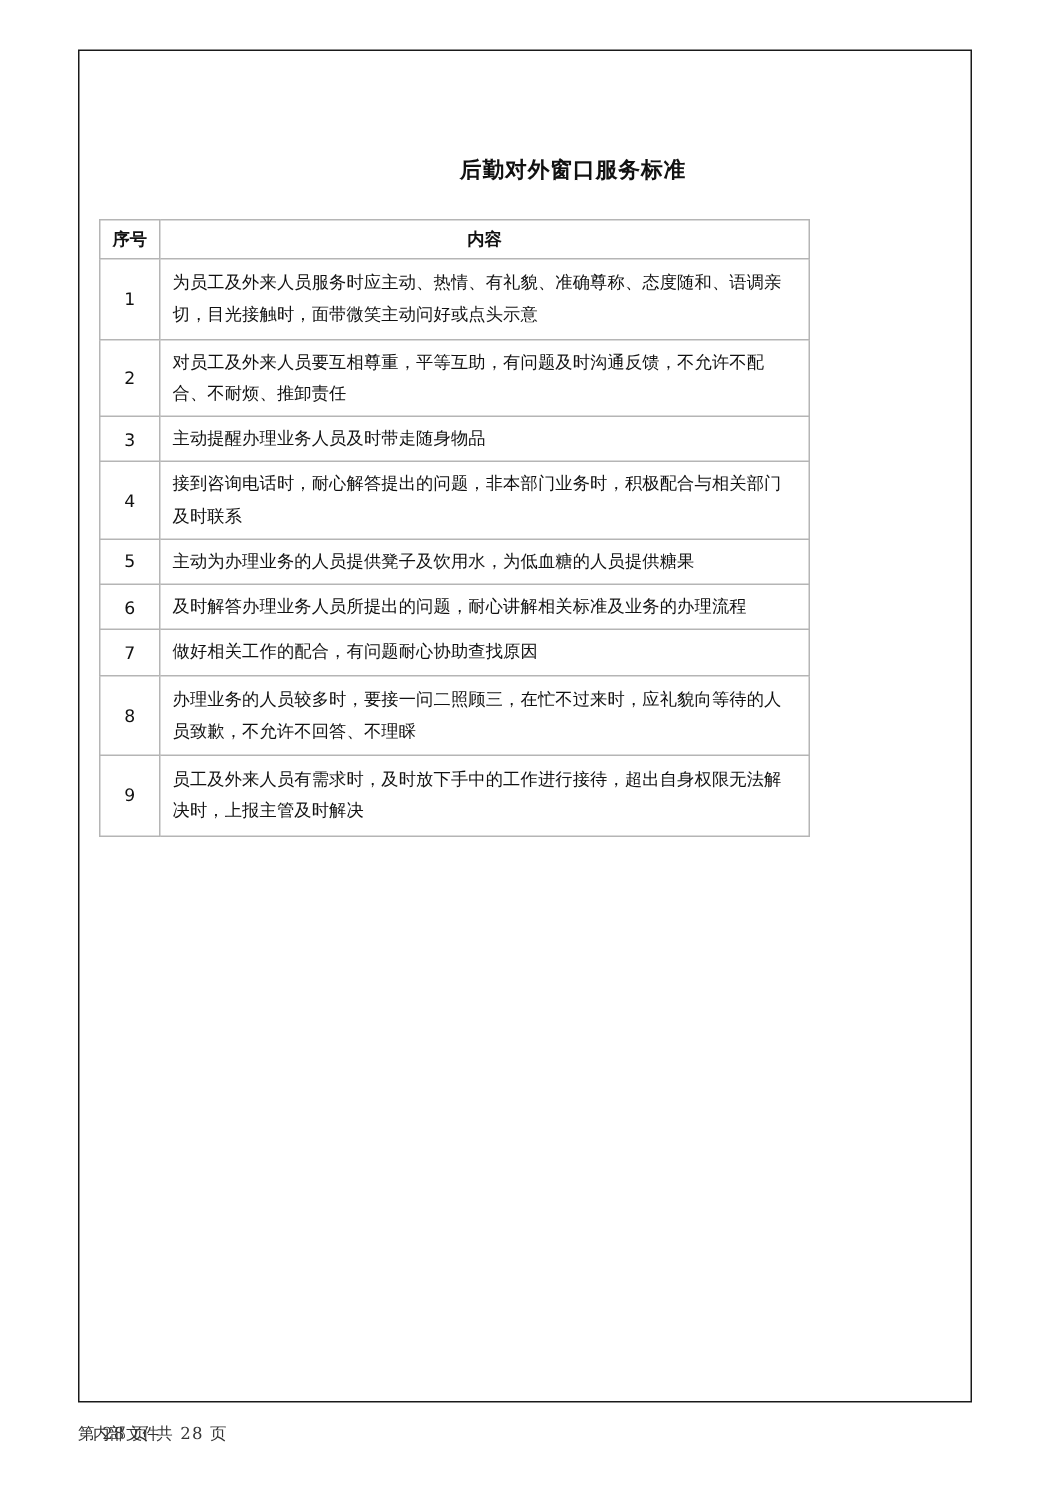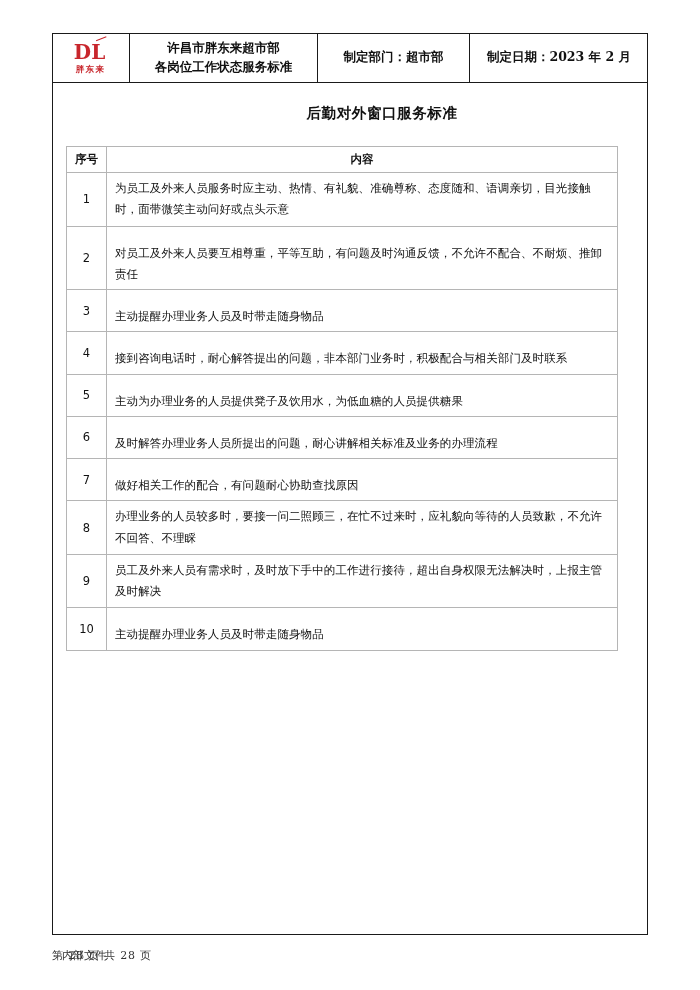--- a/index.html
+++ b/index.html
@@ -117,21 +117,21 @@
     font-weight: bold;
     color: #111;
     letter-spacing: 0.6px;
   }
 
   
   .std-table {
     position: absolute;
     left: 66px;
     top: 146px;
-    width: 552px;
+    width: 474px;
     border-collapse: collapse;
     table-layout: fixed;
   }
   .std-table th,
   .std-table td {
     border: 1px solid #b5b5b5;
     box-sizing: border-box;
     vertical-align: middle;
   }
   .std-table th {
@@ -149,21 +149,21 @@
   }
   .td-content {
     font-size: 11.5px;
     line-height: 1.85;
     color: #111;
     padding: 5px 7px 5px 8px;
     letter-spacing: 0.1px;
     margin-top: 43px;
   }
   .row-1line td { height: 30px; }
-  .row-1line .td-content { padding-top: 16px; padding-bottom: 4px; }
+  .row-1line .td-content { padding-top: 4px; padding-bottom: 4px; }
   .row-2line td { height: 48px; }
 
   
   .footer {
     position: absolute;
     left: 52px;
     top: 948px;
     width: 596px;
     height: 20px;
     font-family: "DejaVu Serif", "Liberation Serif", serif;
@@ -183,39 +183,20 @@
     letter-spacing: 0.8px;
   }
 </style>
 </head>
 <body>
 
 <div class="page">
 
   <div class="page-border"></div>
 
-  <div class="doc-header">
-
-    <div class="hdr-cell hdr-logo">
-      <span class="logo-mark">
-        <span>DL</span>
-        <span class="tick"></span>
-      </span>
-      <span class="logo-sub">胖东来</span>
-    </div>
-
-    <div class="hdr-cell hdr-title">
-      <span>许昌市胖东来超市部</span>
-      <span>各岗位工作状态服务标准</span>
-    </div>
-
-    <div class="hdr-cell hdr-dept">制定部门：超市部</div>
-
-    <div class="hdr-cell hdr-date">制定日期：2023 年 2 月</div>
-  </div>
 
   <div class="doc-title">后勤对外窗口服务标准</div>
 
   <table class="std-table">
     <colgroup>
       <col class="col-no">
       <col>
     </colgroup>
     <thead>
       <tr>
@@ -253,24 +234,20 @@
         <td class="td-content">做好相关工作的配合，有问题耐心协助查找原因</td>
       </tr>
       <tr class="row-2line">
         <td class="td-no">8</td>
         <td class="td-content">办理业务的人员较多时，要接一问二照顾三，在忙不过来时，应礼貌向等待的人员致歉，不允许不回答、不理睬</td>
       </tr>
       <tr class="row-2line">
         <td class="td-no">9</td>
         <td class="td-content">员工及外来人员有需求时，及时放下手中的工作进行接待，超出自身权限无法解决时，上报主管及时解决</td>
       </tr>
-      <tr class="row-1line">
-        <td class="td-no">10</td>
-        <td class="td-content">主动提醒办理业务人员及时带走随身物品</td>
-      </tr>
     </tbody>
   </table>
 
   <div class="footer">
     <span class="footer-left">内部文件</span>
     <span class="footer-center">第 28 页 共 28 页</span>
   </div>
 
 </div>
 

